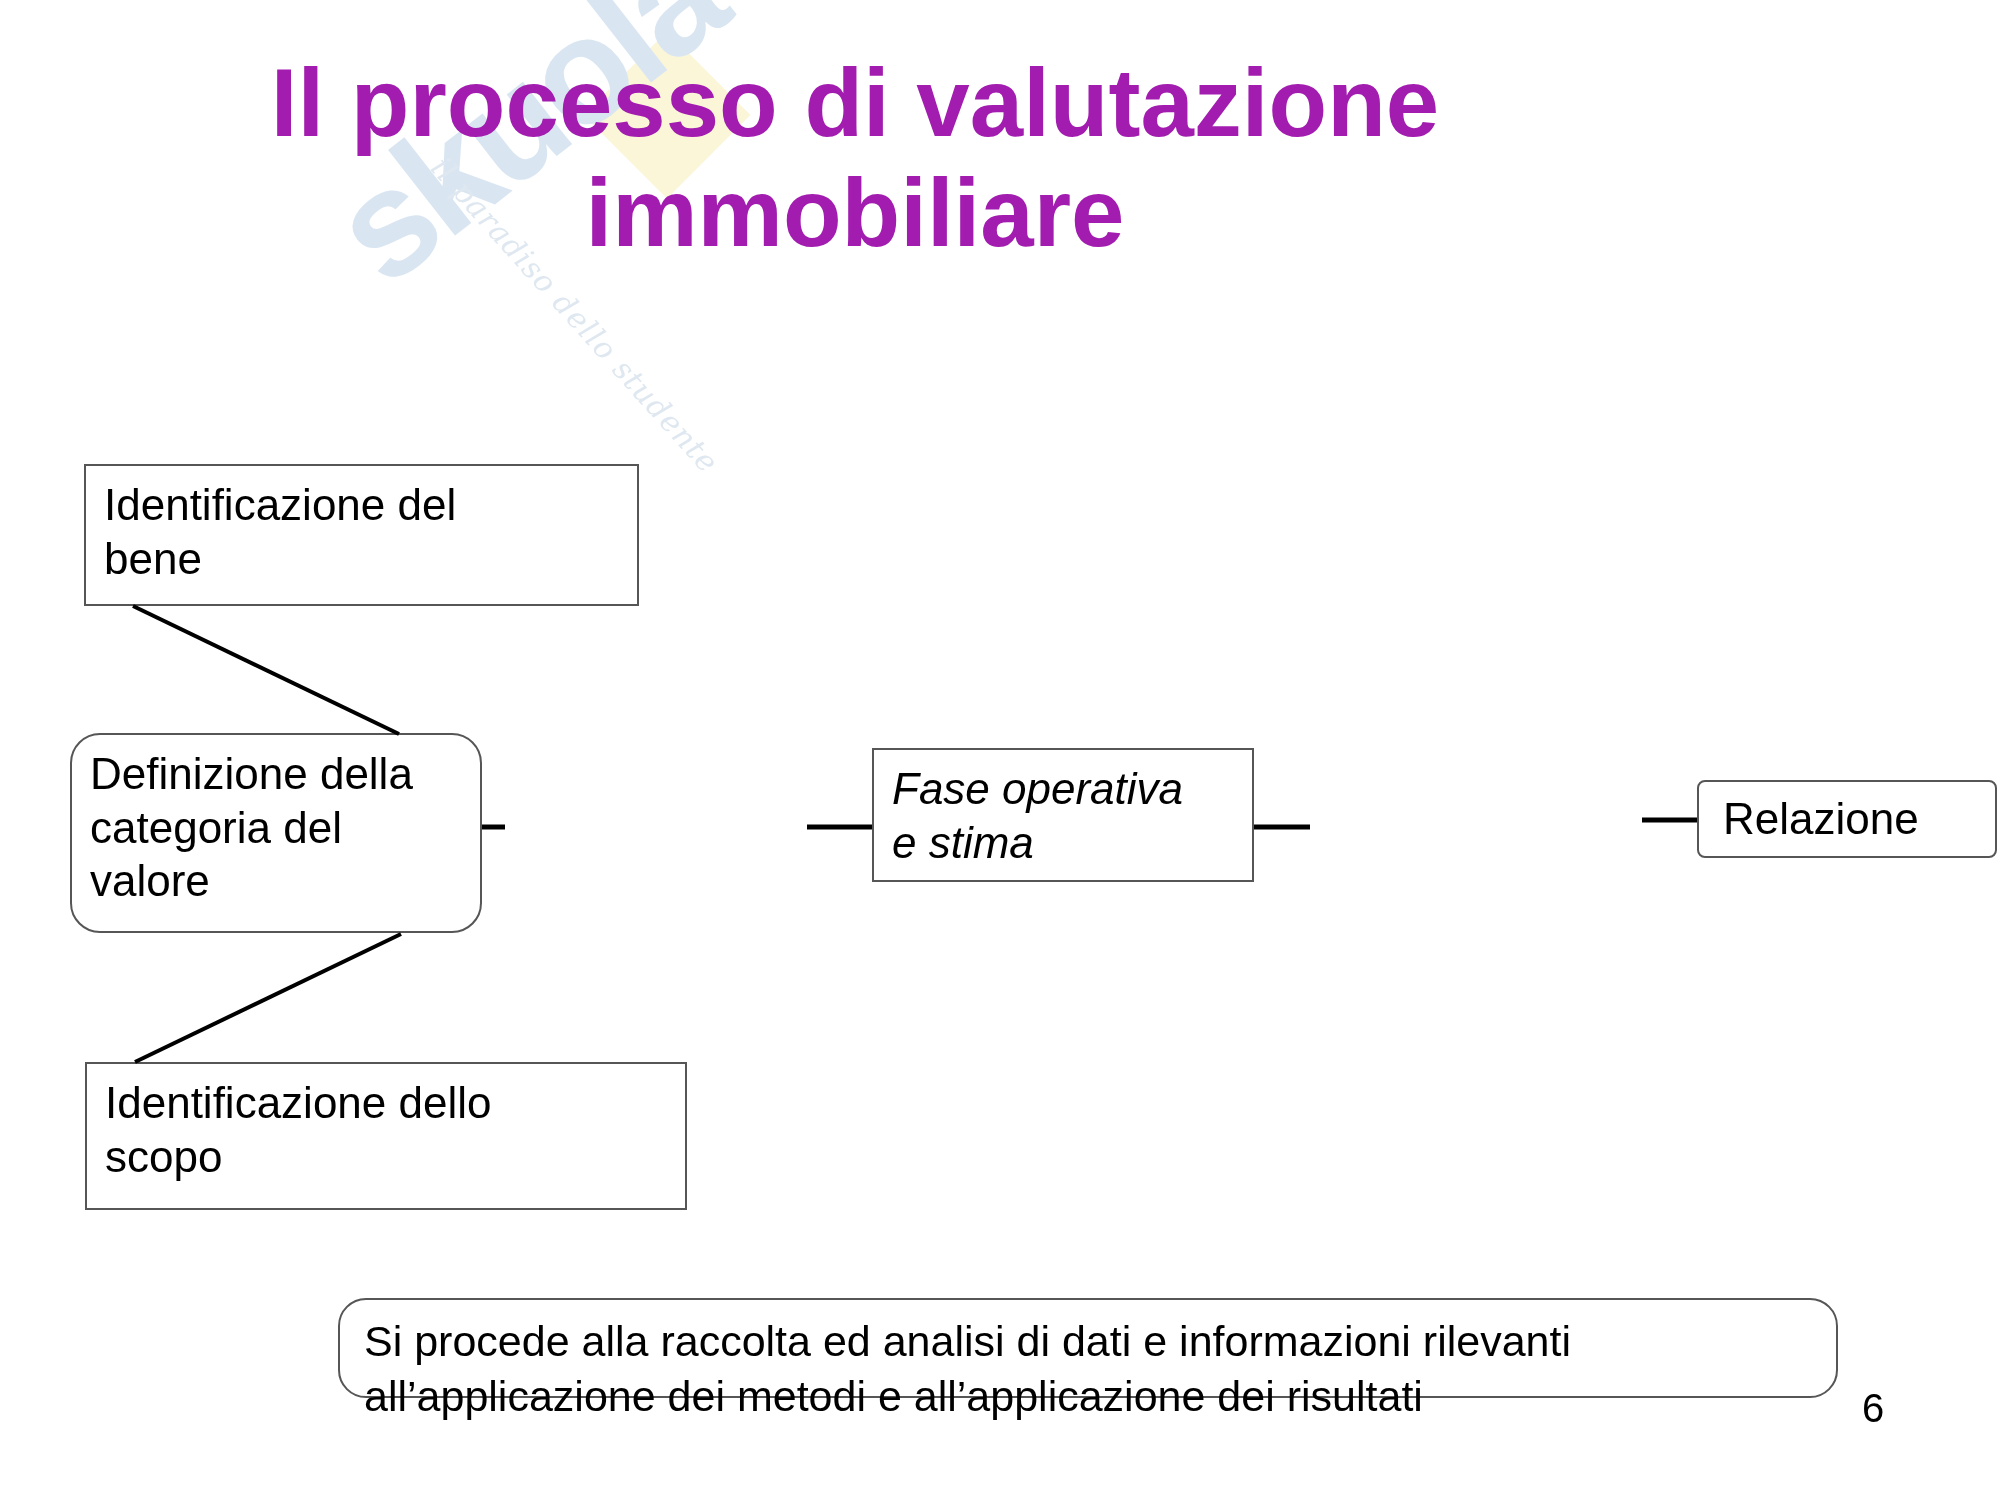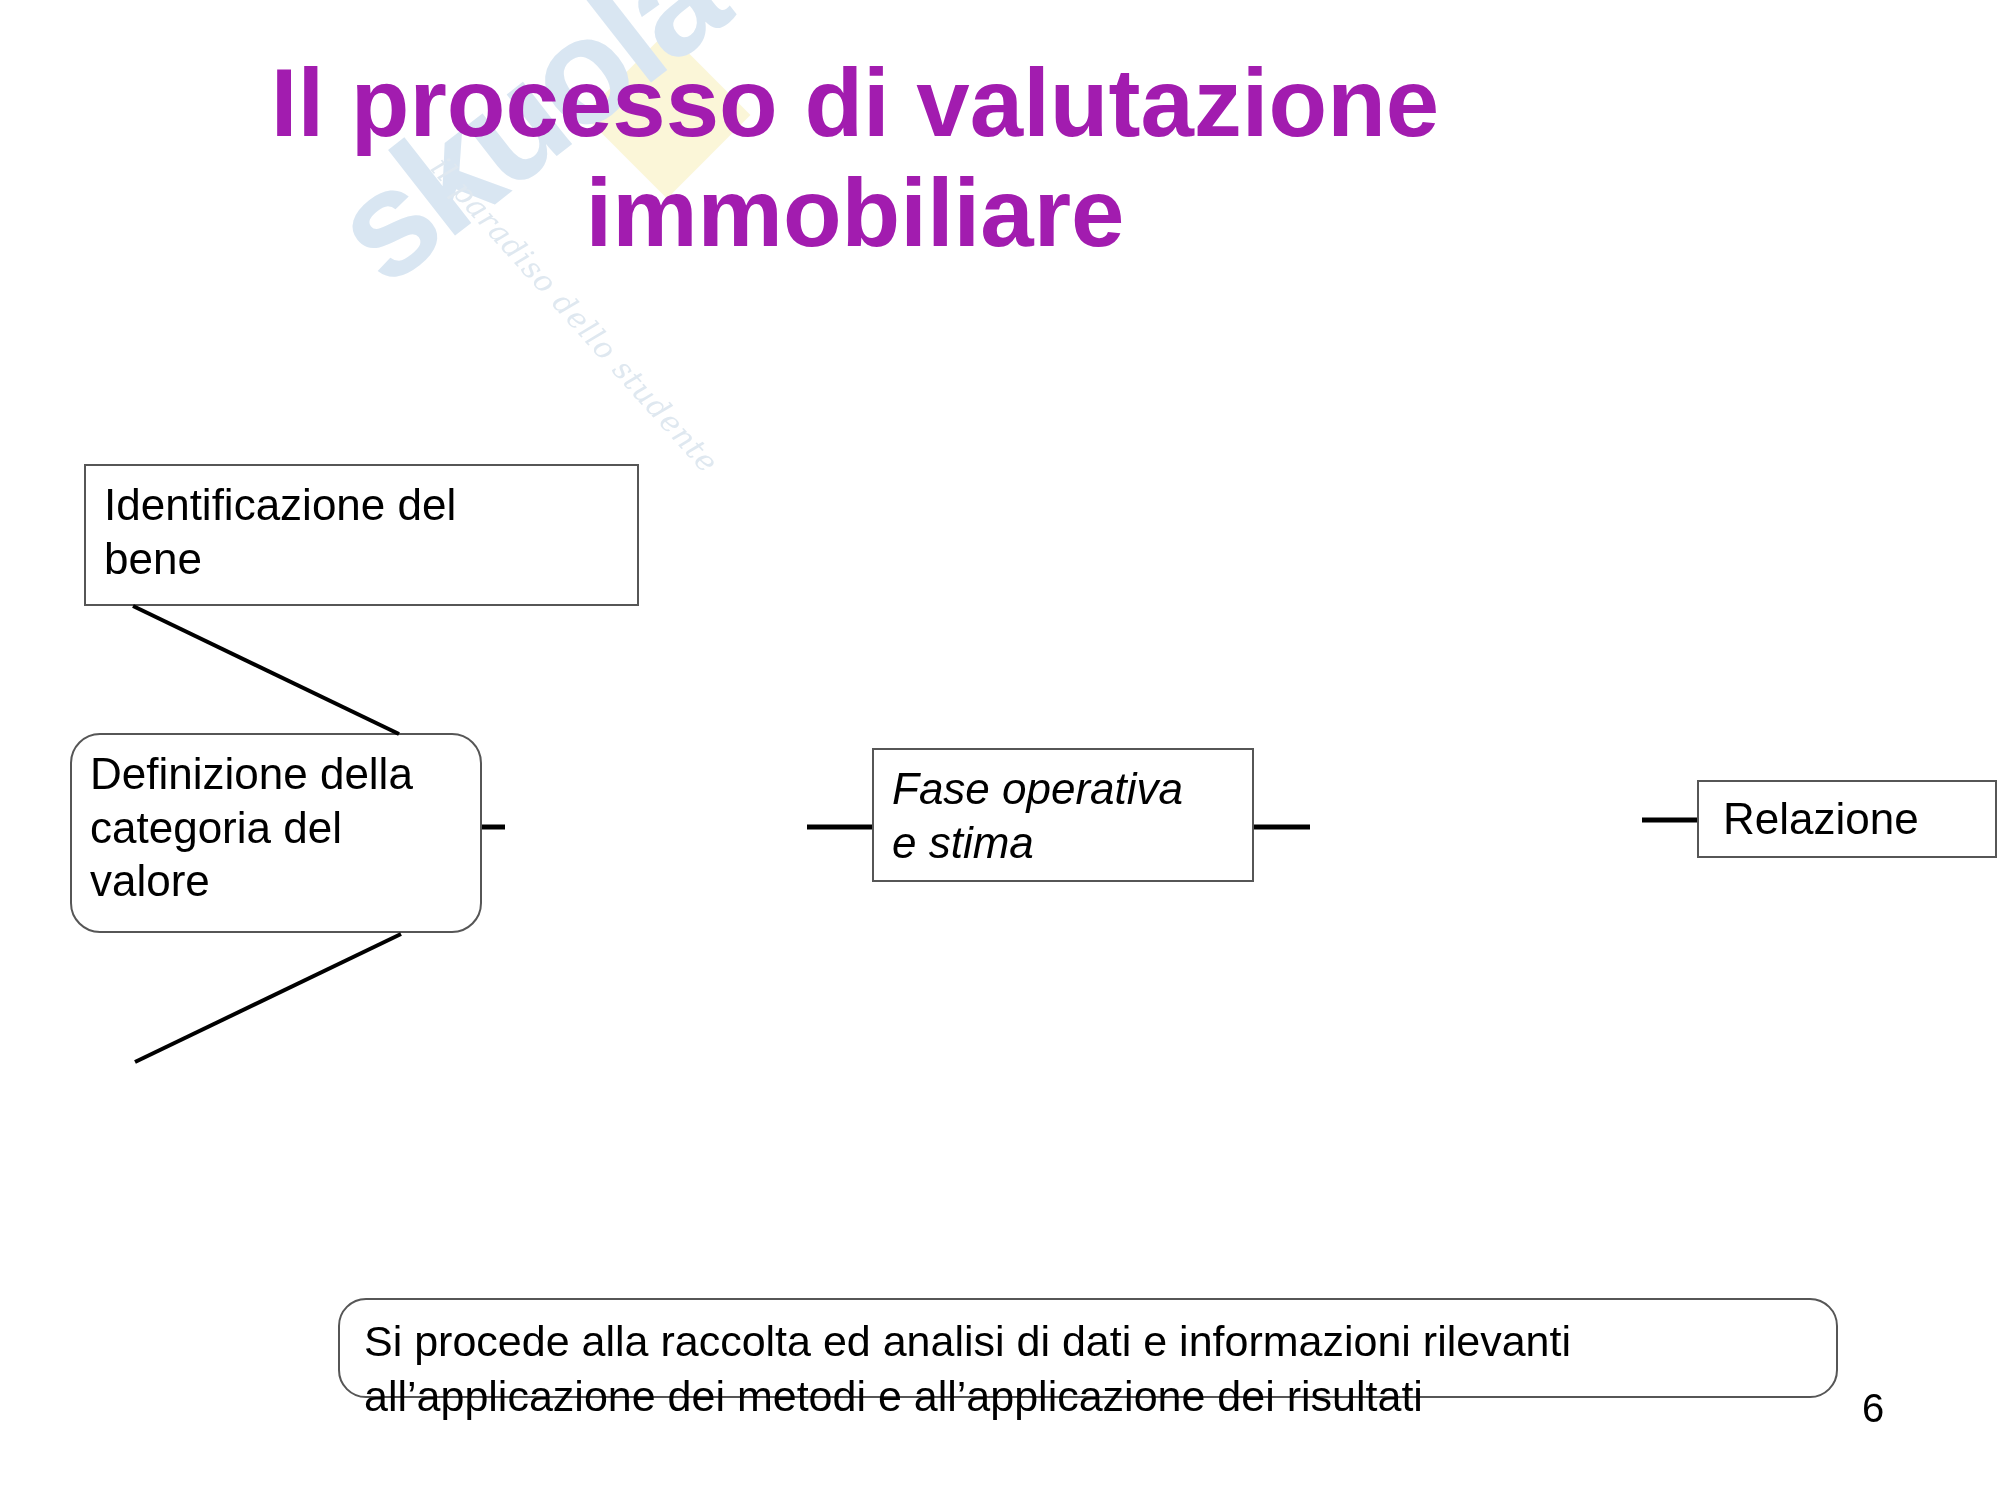--- a/index.html
+++ b/index.html
@@ -103,21 +103,21 @@
   .fbox.vcenter {
     padding-top: 0;
     display: flex;
     align-items: center;
   }
   #box-identificazione-bene { left: 84px;   top: 464px;  width: 555px;  height: 142px; }
   #box-definizione-categoria{ left: 70px;   top: 733px;  width: 412px;  height: 200px; border-radius: 30px; }
   #box-scelta-criterio      { left: 505px;  top: 748px;  width: 302px;  height: 134px; }
   #box-fase-operativa       { left: 872px;  top: 748px;  width: 382px;  height: 134px; font-style: italic; }
   #box-verifica-risultati   { left: 1310px; top: 748px;  width: 332px;  height: 134px; }
-  #box-relazione            { left: 1697px; top: 780px;  width: 300px;  height: 78px;  padding-left: 24px; }
+  #box-relazione            { left: 1697px; top: 780px;  width: 300px;  height: 78px;  padding-left: 24px; border-radius: 8px; }
   #box-identificazione-scopo{ left: 85px;   top: 1062px; width: 602px;  height: 148px; }
   #box-caption {
     left: 338px; top: 1298px; width: 1500px; height: 100px;
     padding: 14px 0 0 24px;
     font-size: 43px;
     line-height: 1.28;
     border-radius: 28px;
   }
 
   
@@ -165,20 +165,22 @@
 
   <div id="chart-layer">
 
     <div class="fbox" id="box-identificazione-bene">Identificazione del
 bene</div>
 
     <div class="fbox" id="box-definizione-categoria">Definizione della
 categoria del
 valore</div>
 
+    <div class="fbox" id="box-identificazione-scopo">Identificazione dello
+scopo</div>
 
 
     <div class="fbox" id="box-fase-operativa">Fase operativa
 e stima</div>
 
 
     <div class="fbox vcenter" id="box-relazione">Relazione</div>
 
     <div class="fbox" id="box-caption">Si procede alla raccolta ed analisi di dati e informazioni rilevanti all’applicazione dei metodi e all’applicazione dei risultati</div>
 

